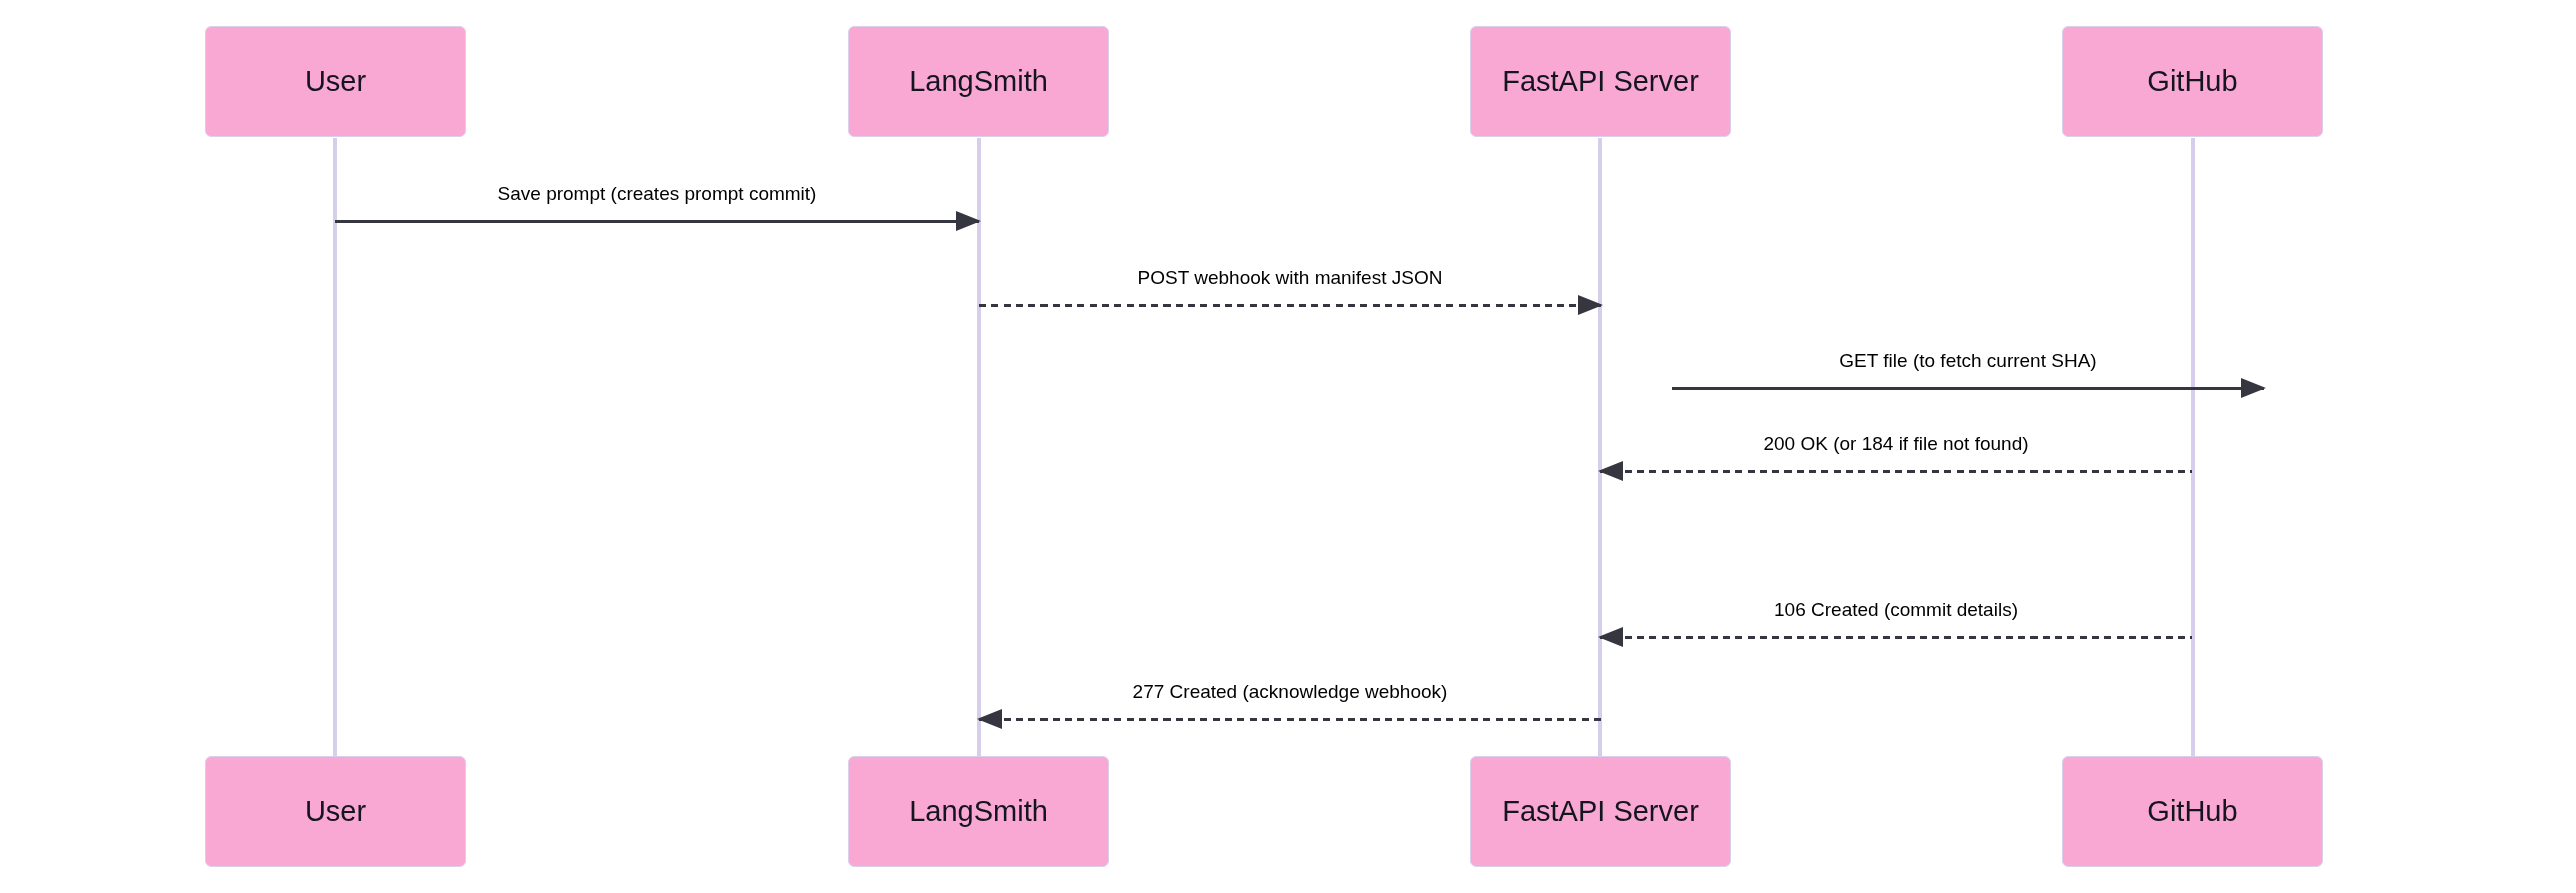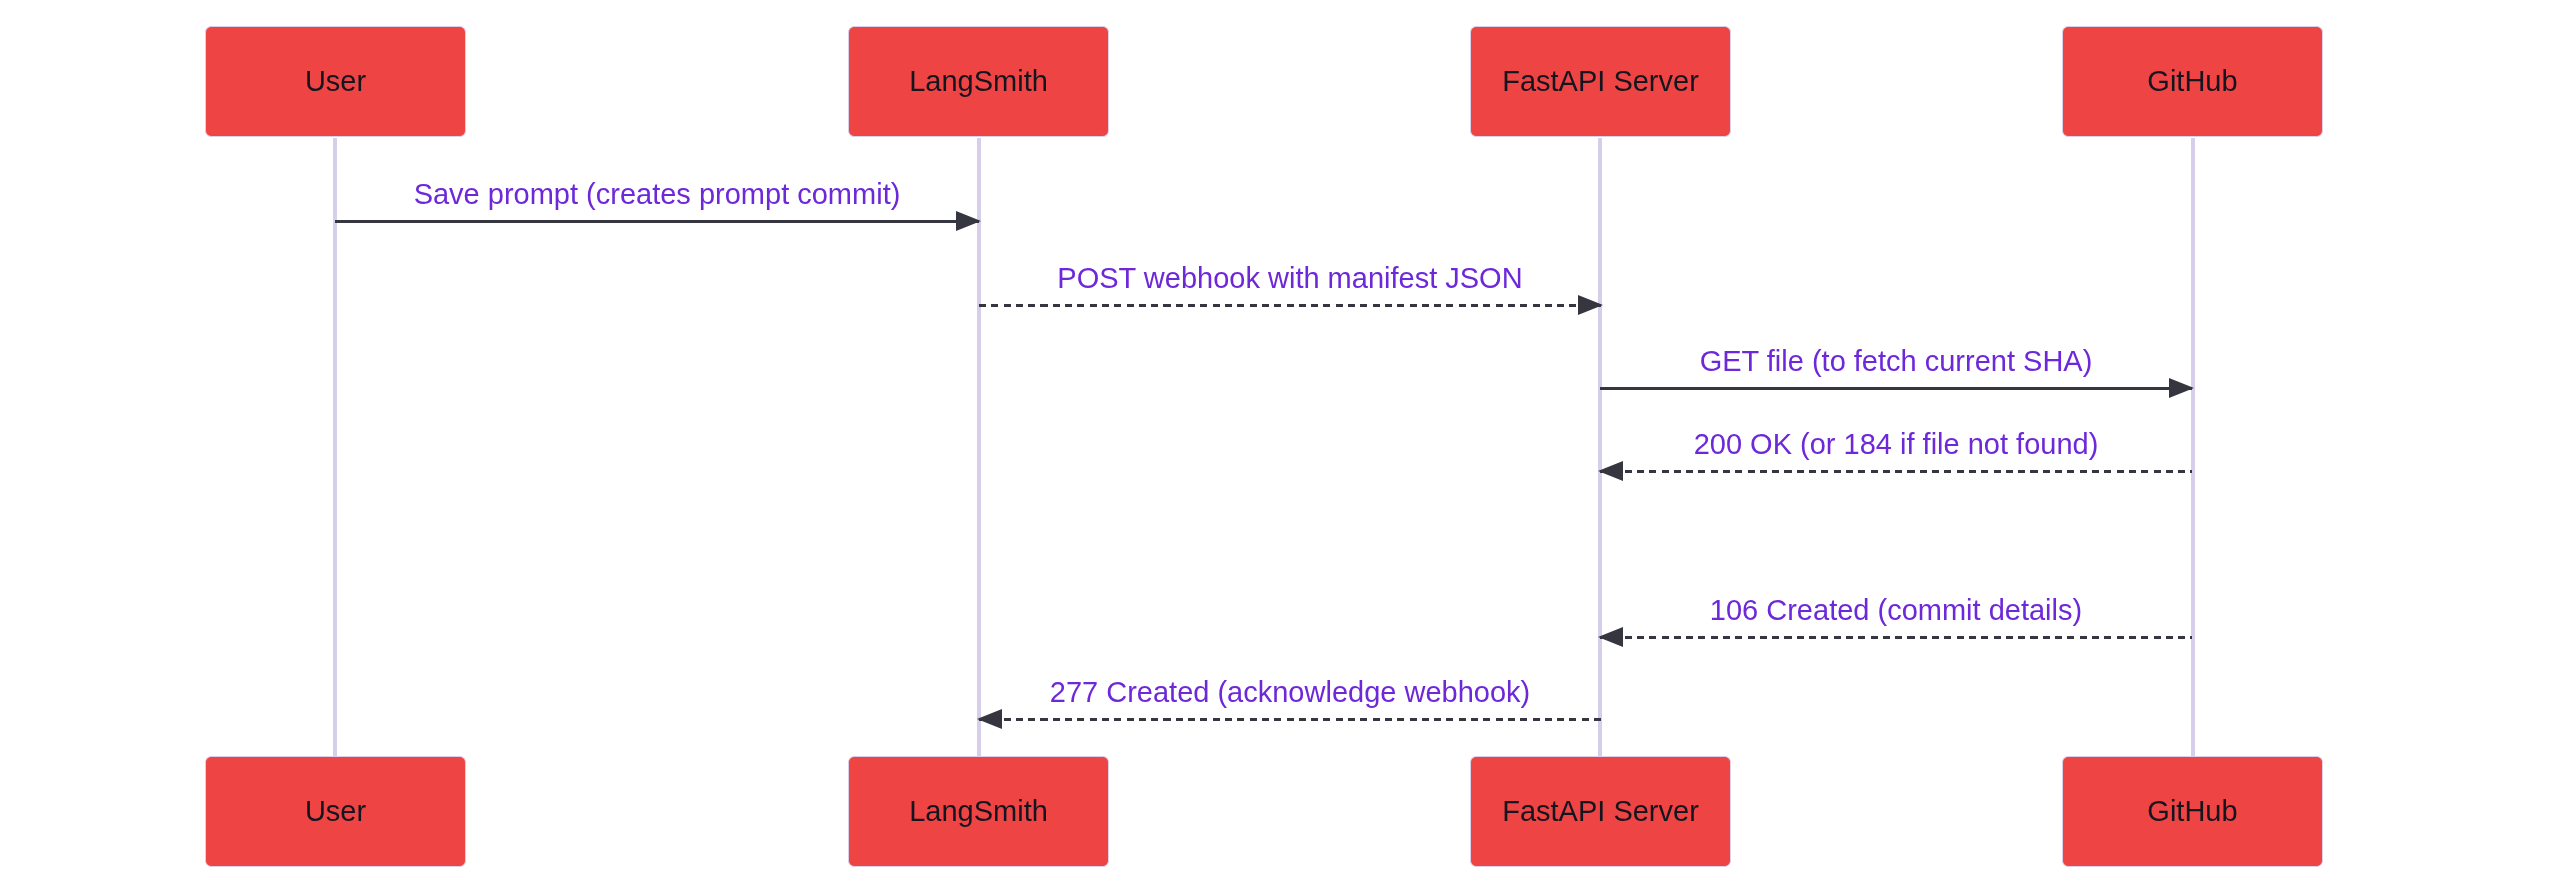--- a/index.html
+++ b/index.html
@@ -13,21 +13,21 @@
     width: 2576px;
     height: 894px;
     background: #ffffff;
     overflow: hidden;
   }
   
   .actor-box {
     position: absolute;
     width: 261px;
     height: 111px;
-    background: #ef4444;
+    background: #f9a8d4;
     border: 1.8px solid #d9d1ec;
     border-radius: 6.2px;
     box-sizing: border-box;
     display: flex;
     align-items: center;
     justify-content: center;
     font-size: 29px;
     color: #15151f;
     z-index: 3;
   }
@@ -42,22 +42,22 @@
   }
   
   .msg {
     position: absolute;
     z-index: 2;
   }
   .msg-label {
     height: 34px;
     line-height: 34px;
     text-align: center;
-    font-size: 29px;
-    color: #6d28d9;
+    font-size: 19px;
+    color: #000000;
     white-space: nowrap;
   }
   .msg-line {
     position: relative;
     margin-top: 8.8px;
     height: 3.5px;
   }
   .msg-line.solid { background: #363640; }
   .msg-line.dashed {
     background: repeating-linear-gradient(to right, #363640 0 7px, transparent 7px 12.3px);
@@ -109,21 +109,21 @@
     </div>
   </div>
 
   <div class="msg" style="left:979px; top:261px; width:622px;">
     <div class="msg-label">POST webhook with manifest JSON</div>
     <div class="msg-line dashed">
       <span class="arrowhead point-right"></span>
     </div>
   </div>
 
-  <div class="msg" style="left:1600px; top:344px; width:592px;">
+  <div class="msg" style="left:1672px; top:344px; width:592px;">
     <div class="msg-label">GET file (to fetch current SHA)</div>
     <div class="msg-line solid">
       <span class="arrowhead point-right"></span>
     </div>
   </div>
 
   <div class="msg" style="left:1600px; top:427px; width:592px;">
     <div class="msg-label">200 OK (or 184 if file not found)</div>
     <div class="msg-line dashed">
       <span class="arrowhead point-left"></span>

